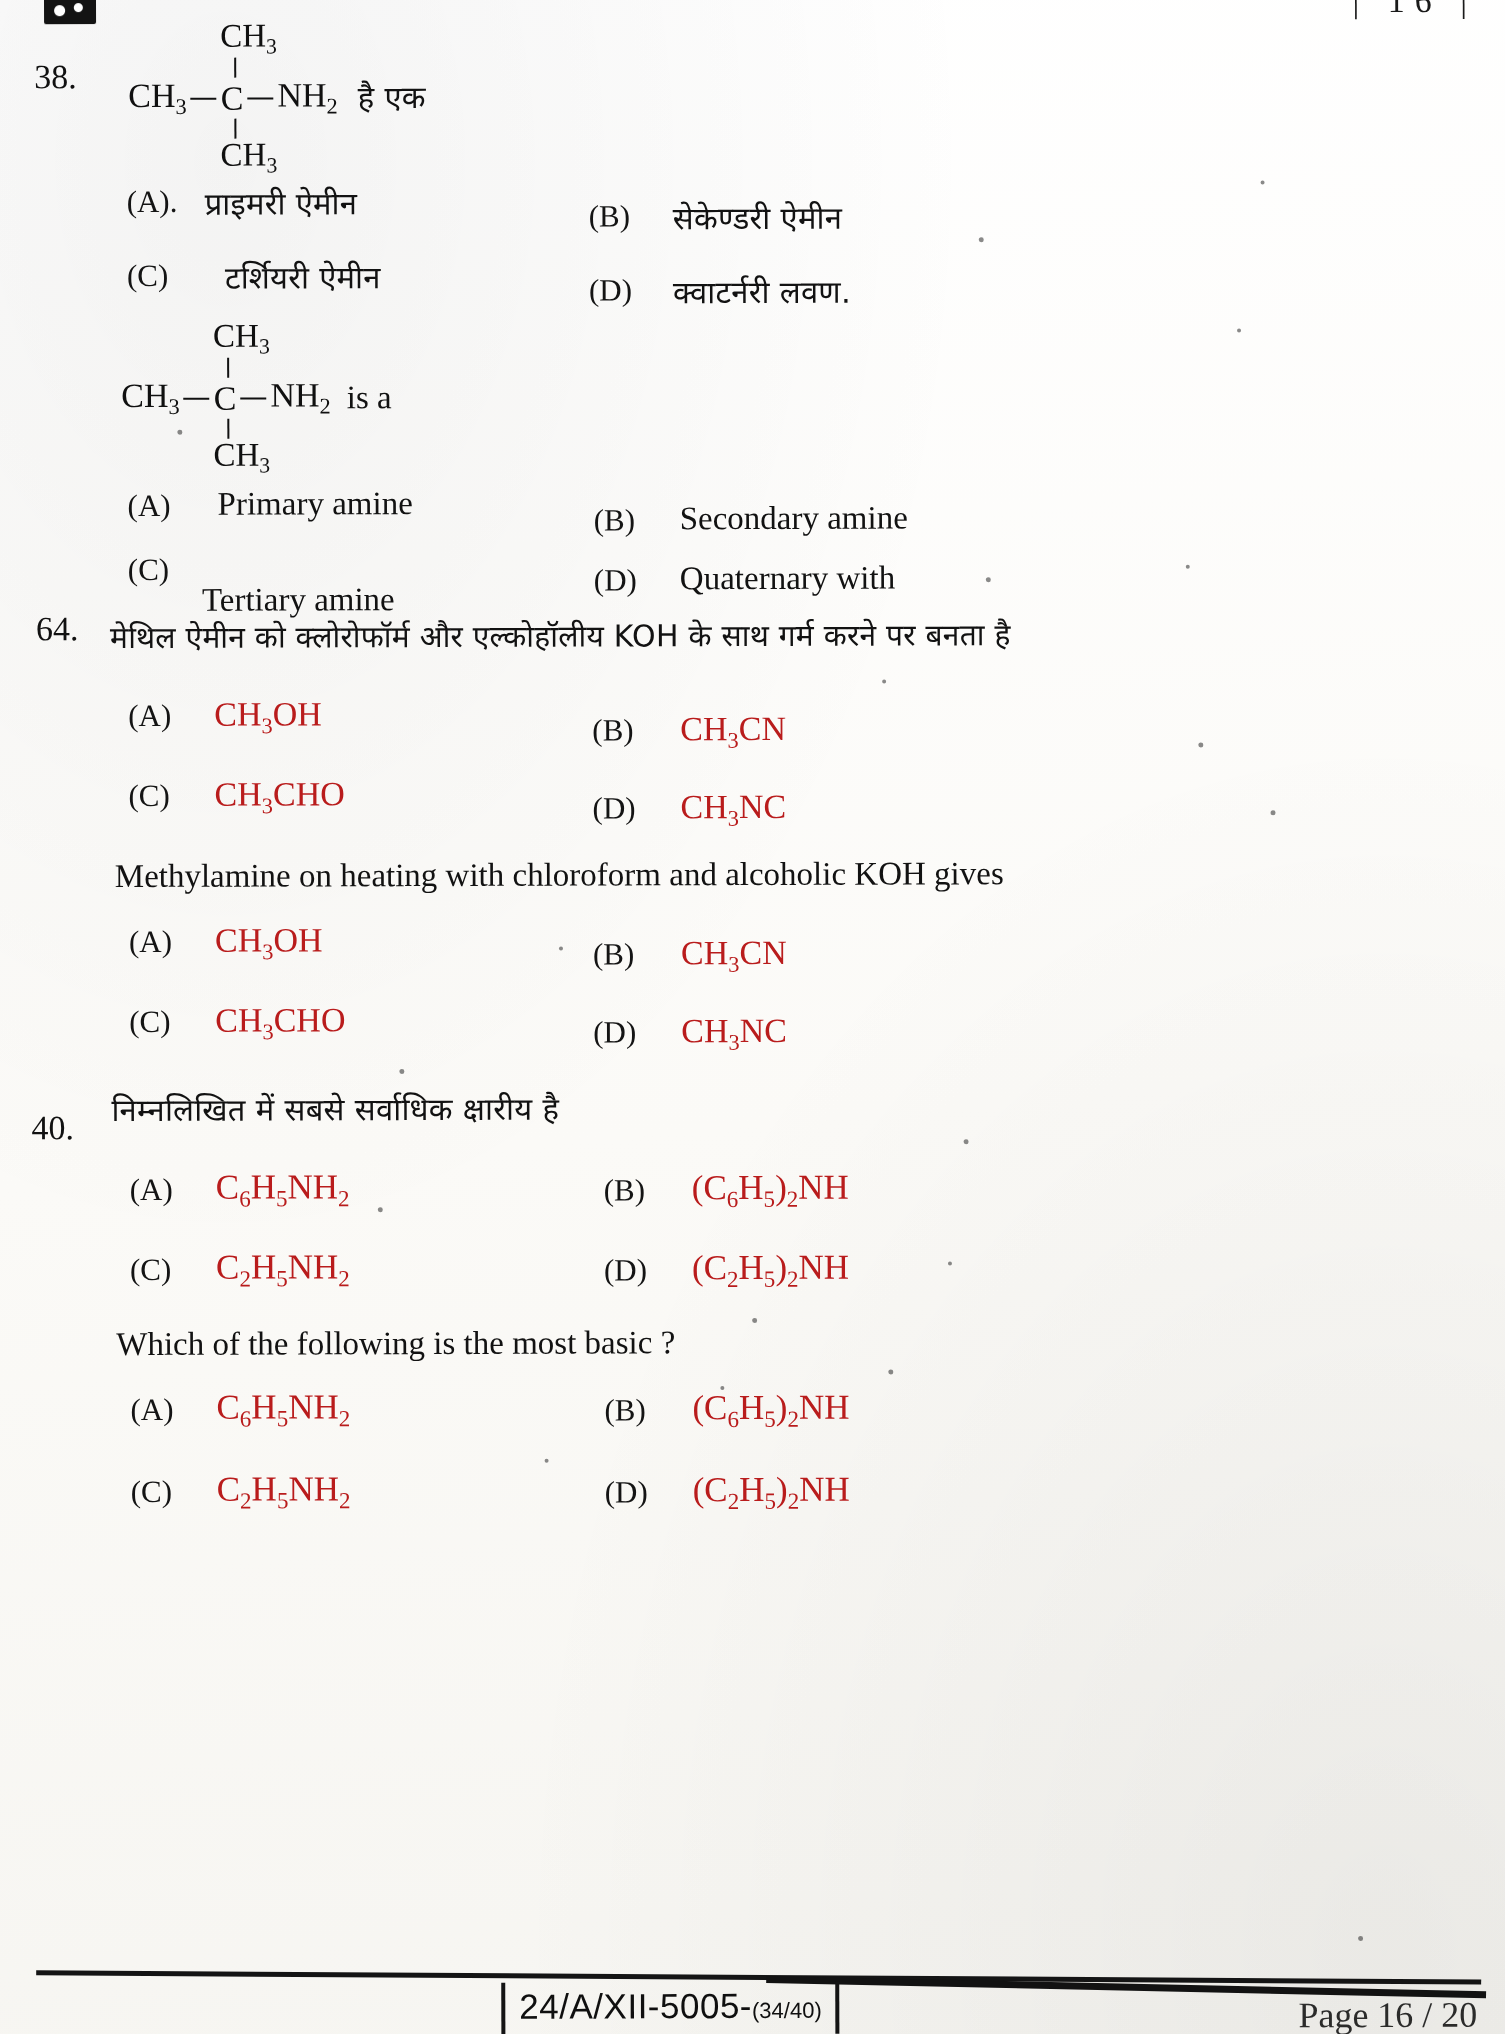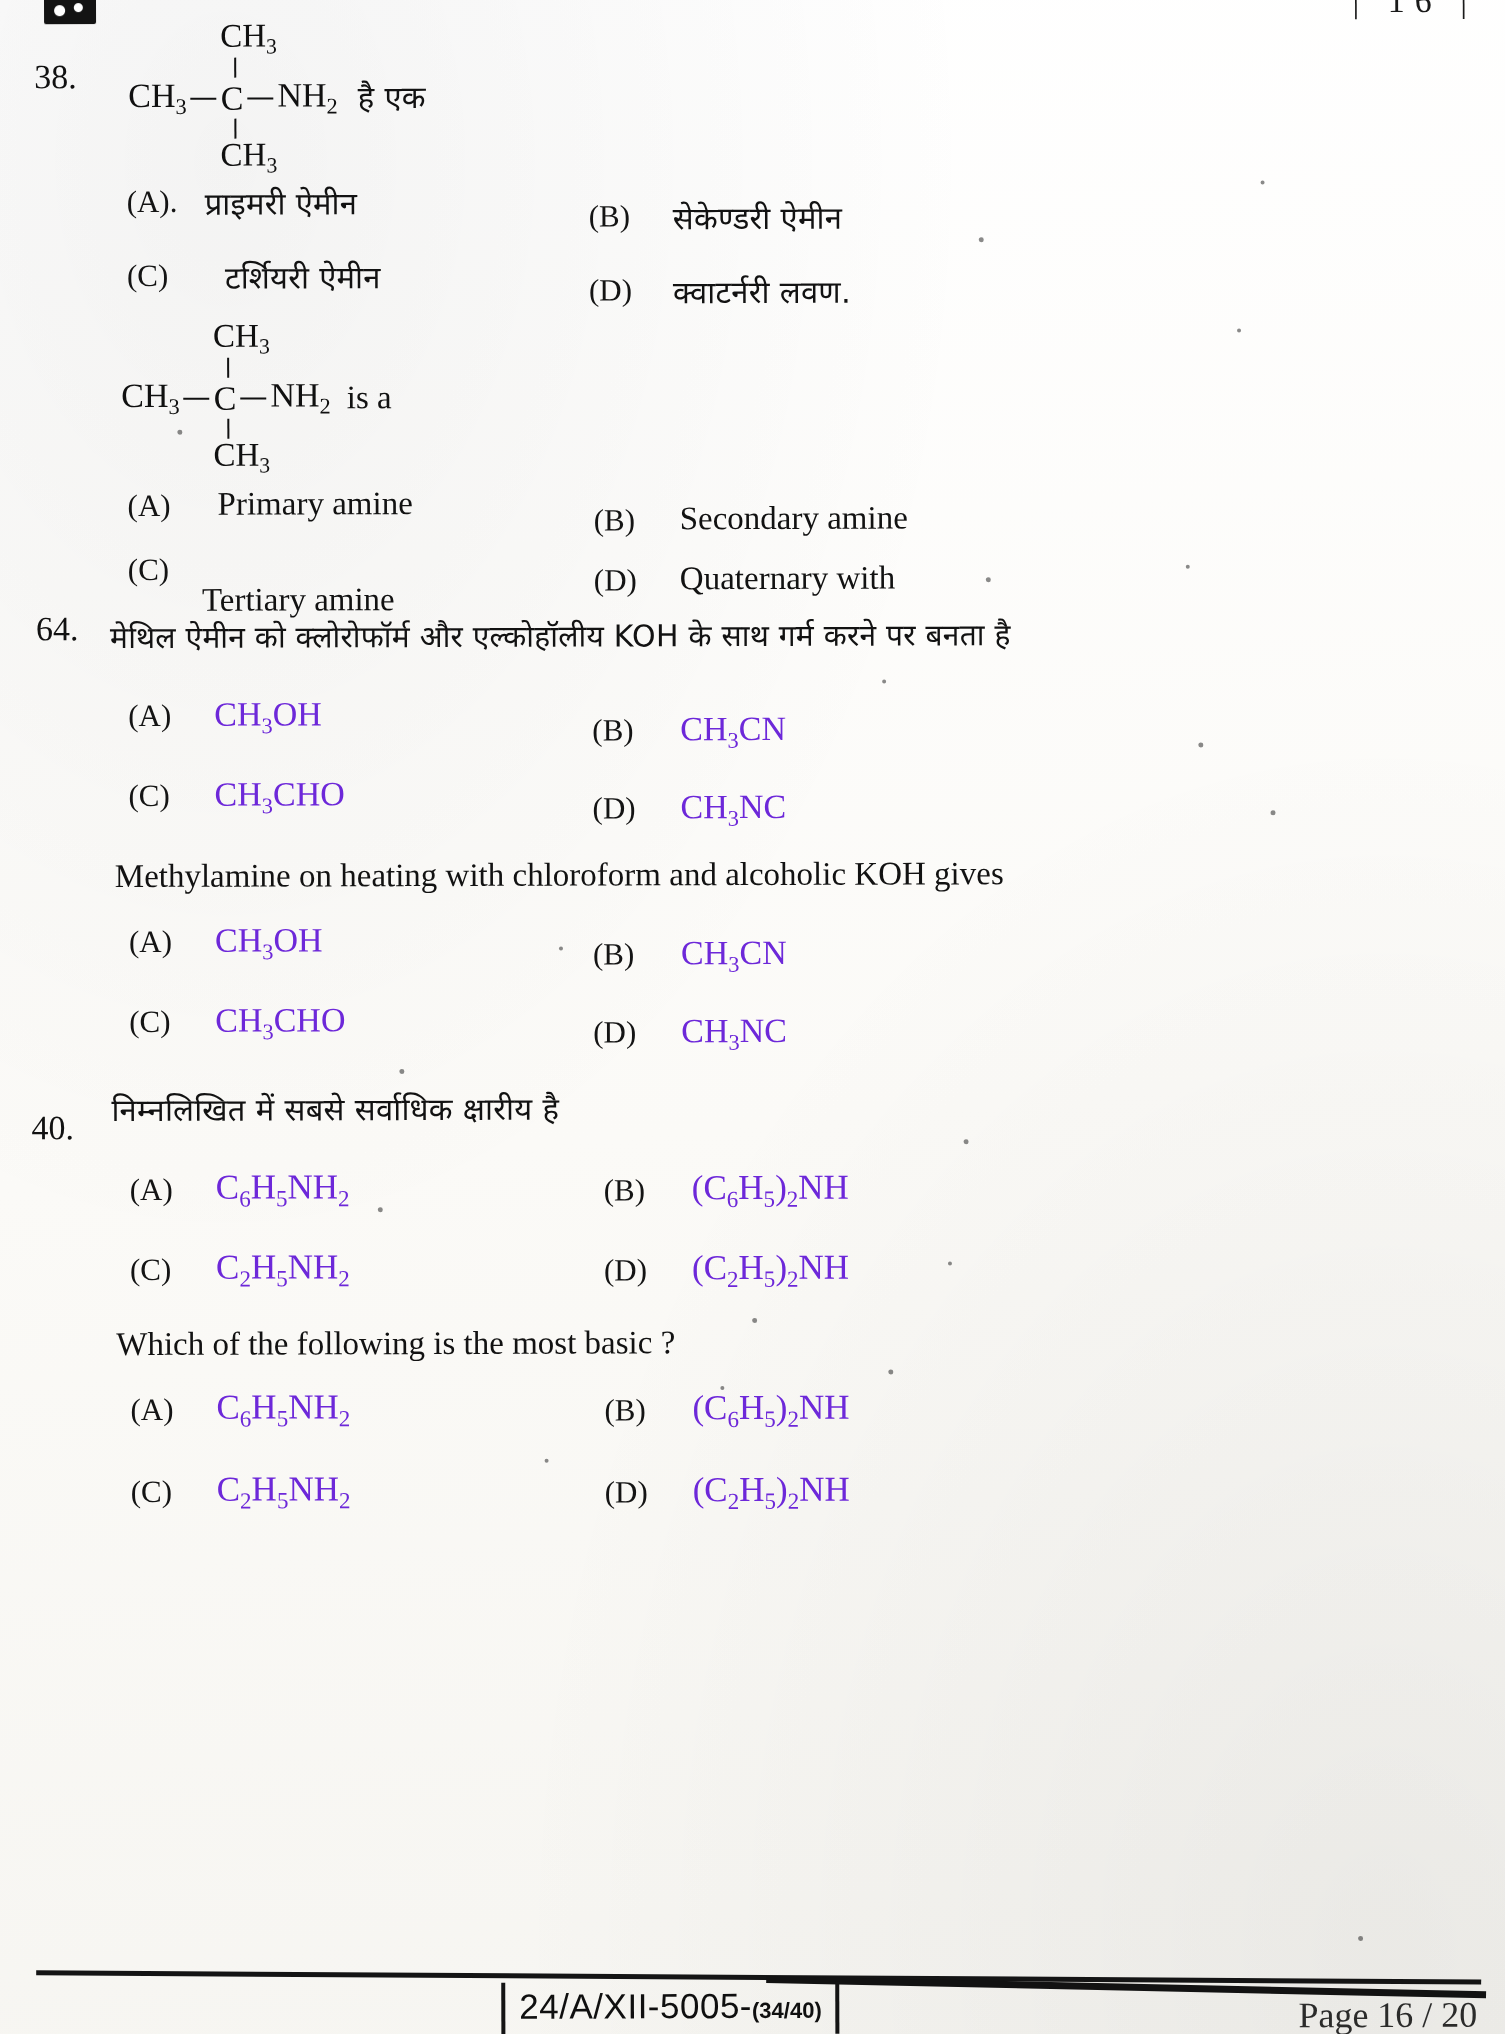--- a/index.html
+++ b/index.html
@@ -62,21 +62,21 @@
   }
   .opt-lab {
     font-family: "Liberation Serif", serif;
     font-size: 31px;
     color: #141414;
   }
   .formula {
     font-family: "Liberation Serif", serif;
     font-size: 34px;
     white-space: nowrap;
-    color: #6d28d9;
+    color: #b91c1c;
   }
   .formula sub { font-size: 0.66em; vertical-align: -0.34em; }
 
   
   .struct {
     position: absolute;
     font-family: "Liberation Serif", serif;
     color: #101010;
   }
   .struct .row-top,
@@ -142,21 +142,21 @@
     border-left: 4px solid #141414;
     border-right: 4px solid #141414;
     font-family: "Liberation Sans", sans-serif;
     font-size: 35px;
     letter-spacing: 0.5px;
     color: #0f0f0f;
     white-space: nowrap;
   }
   .footer-box .tiny {
     font-size: 22px;
-    font-weight: bold;
+    font-weight: normal;
     letter-spacing: 0;
   }
   .footer-page {
     position: absolute;
     right: 34px; top: 1996px;
     font-family: "Liberation Serif", serif;
     font-size: 36px;
     color: #1b1b1b;
     white-space: nowrap;
     opacity: 0.92;

